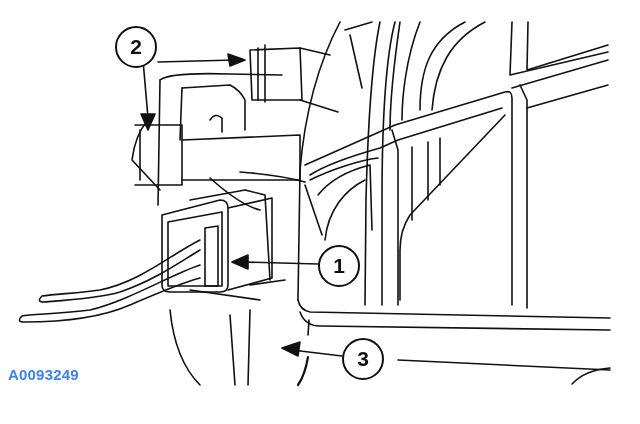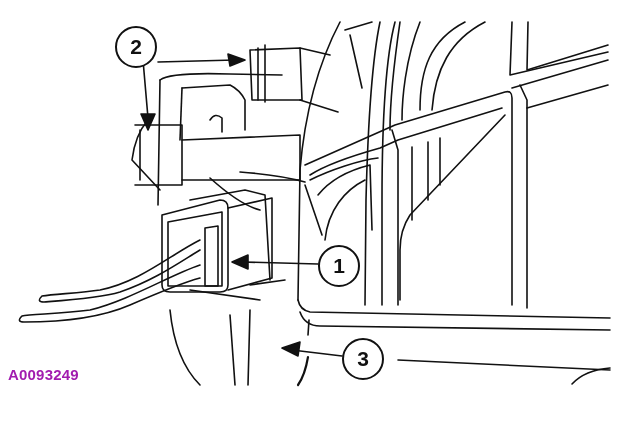--- a/index.html
+++ b/index.html
@@ -1,18 +1,18 @@
 <!DOCTYPE html>
 <html><head>
   <meta charset="utf-8">
   <style>
     html, body { margin: 0; padding: 0; background: #ffffff; }
     body { width: 640px; height: 424px; position: relative; overflow: hidden; font-family: "Liberation Sans", sans-serif; }
     #art { position: absolute; left: 0; top: 0; }
-    .figure-id { position: absolute; left: 8px; top: 366px; font-weight: bold; font-size: 15px; color: #a21caf; letter-spacing: 0.2px; }
+    .figure-id { position: absolute; left: 8px; top: 366px; font-weight: bold; font-size: 15px; color: #3b82f6; letter-spacing: 0.2px; }
     .callout { position: absolute; width: 42px; height: 42px; border: 2px solid #111; border-radius: 50%; background: #fff;
       display: flex; align-items: center; justify-content: center; font-weight: bold; font-size: 21px; color: #111; box-sizing: border-box; }
   </style>
 </head>
 <body>
 
 <svg id="art" width="640" height="424" viewBox="0 0 640 424" fill="none" stroke="#111" stroke-width="1.6" stroke-linejoin="round" stroke-linecap="round">
 
   <g>
     <path d="M340 22 C320 60 305 110 300 170 L298 300"></path>

